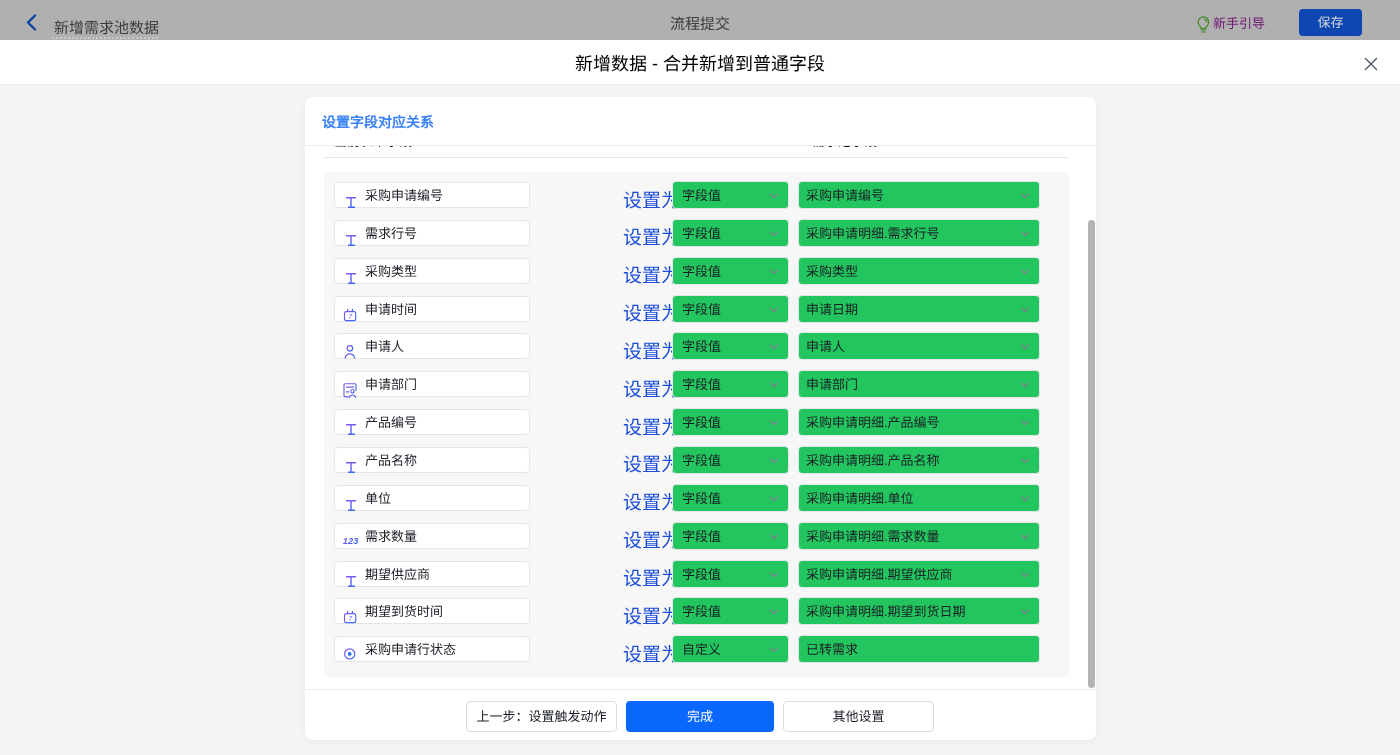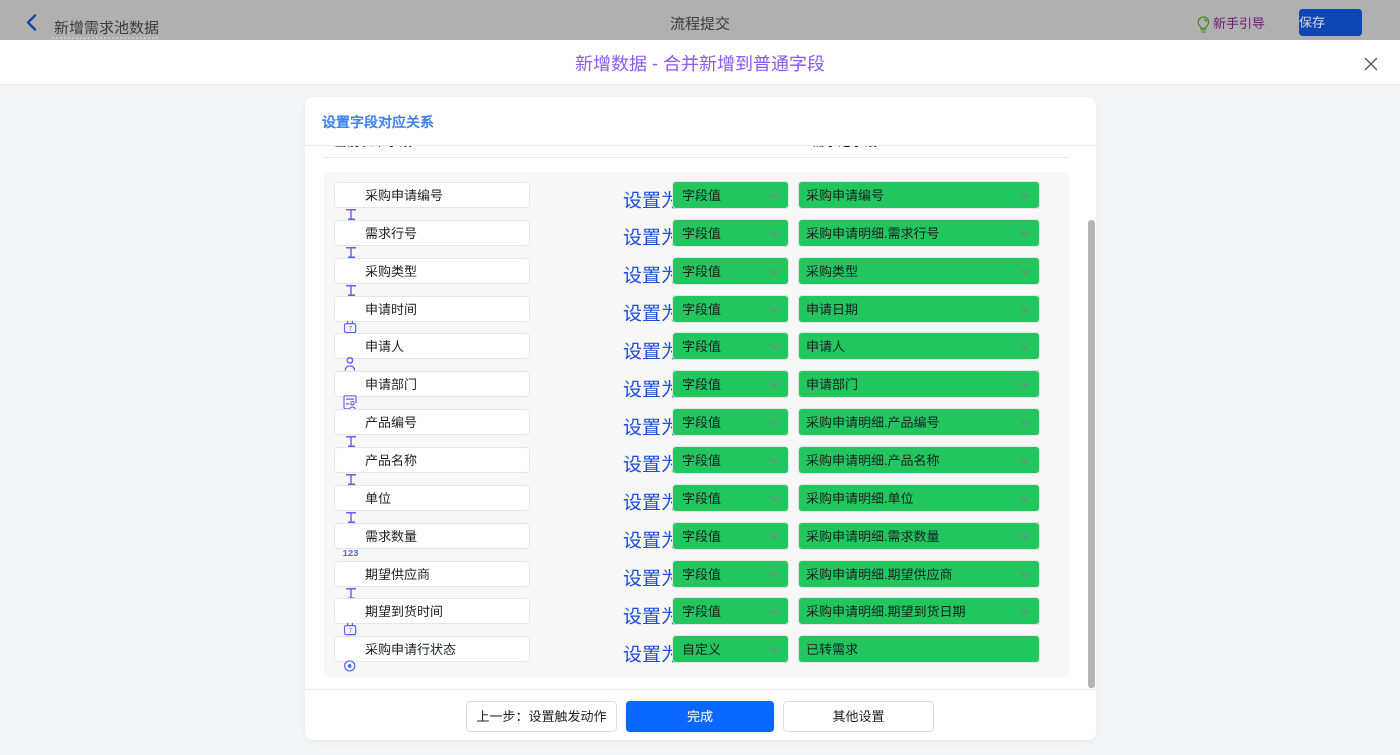--- a/index.html
+++ b/index.html
@@ -7,42 +7,42 @@
   body { font-family:"Liberation Sans", sans-serif; color:#1f2329; }
 
   
   #topbar { position:absolute; left:0; top:0; width:1400px; height:40px; background:#b0b0b1; }
   #backchev { position:absolute; left:25px; top:14px; }
   #navtitle { position:absolute; left:54px; top:18.5px; font-size:15px; color:#3c3c3e; line-height:17px; }
   #navdash { position:absolute; left:52px; top:37px; width:108px; height:1.5px; background:repeating-linear-gradient(90deg,#c9c9ca 0 2px,rgba(0,0,0,0) 2px 4px); }
   #flowtitle { position:absolute; left:0; right:0; top:11.5px; text-align:center; font-size:15px; color:#3c3c3e; }
   #guide { position:absolute; left:1194px; top:13px; font-size:13px; color:#701a75; }
   #guide svg { vertical-align:-3px; margin-right:5px; }
-  #savebtn { position:absolute; left:1299px; top:9px; width:63px; height:27px; background:#0e46b2; border-radius:4px; color:#d7d8dc; font-size:13px; text-align:left; line-height:27px; }
+  #savebtn { position:absolute; left:1299px; top:9px; width:63px; height:27px; background:#0e46b2; border-radius:4px; color:#d7d8dc; font-size:13px; text-align:center; line-height:27px; }
 
   
   #mhead { position:absolute; left:0; top:40px; width:1400px; height:45px; background:#fff; border-bottom:1px solid #ebecee; }
-  #mtitle { position:absolute; left:0; right:0; top:8.5px; text-align:center; font-size:18px; color:#8b5cf6; }
+  #mtitle { position:absolute; left:0; right:0; top:8.5px; text-align:center; font-size:18px; color:#000000; }
   #closex { position:absolute; left:1364px; top:57px; }
 
   
   #mbody { position:absolute; left:0; top:85px; width:1400px; height:670px; background:#f3f4f5; }
   #card { position:absolute; left:305px; top:97px; width:791px; height:643px; background:#fff; border-radius:8px; box-shadow:0 2px 8px rgba(31,35,41,0.04); }
   #cardtitle { position:absolute; left:17px; top:14px; font-size:14px; font-weight:700; color:#3b82f6; }
 
   #scrollwrap { position:absolute; left:0; top:48px; width:791px; height:545px; border-top:1px solid #eaebee; border-bottom:1px solid #eaebee; overflow:hidden; }
   #hdrrow { position:absolute; left:19px; top:-14px; width:745px; height:26px; border-bottom:1px solid #e7e8eb; font-size:13px; color:#15181d; }
   #hdrrow .h1 { position:absolute; left:10px; top:0; line-height:20px; }
   #hdrrow .h2 { position:absolute; left:488px; top:0; line-height:20px; }
 
   #panel { position:absolute; left:19px; top:26px; width:745px; height:505px; background:#f7f7f8; border-radius:4px; }
 
   .row { position:absolute; left:0; width:745px; height:28px; }
   .fbox { position:absolute; left:10px; top:1px; width:196px; height:26px; background:#fff; border:1px solid #e3e5e9; border-radius:4px; font-size:13px; color:#1b1f26; line-height:26px; }
-  .fbox .ic { position:absolute; left:8px; top:16px; height:24px; width:17px; }
+  .fbox .ic { position:absolute; left:8px; top:4px; height:24px; width:17px;font-style:italic; }
   .fbox .lb { position:absolute; left:30px; top:0; white-space:nowrap; }
   .setas { position:absolute; left:253px; top:3.5px; font-size:19px; color:#1d4ed8;margin-left:46px; }
   .sel { position:absolute; top:0; height:28px; background:#22c55e; border:1px solid #e3e5e9; border-radius:4px; font-size:13px; color:#1b1f26; line-height:28px; }
   .sel1 { left:348px; width:117px; }
   .sel2 { left:474px; width:242px; }
   .sel .tx { position:absolute; left:9px; top:0; white-space:nowrap; }
   .sel2 .tx { left:7px; }
   .chev { position:absolute; right:9px; top:9px; }
 
   #vbar { position:absolute; left:783px; top:123px; width:7px; height:468px; background:#b4b4b6; border-radius:4px; }

